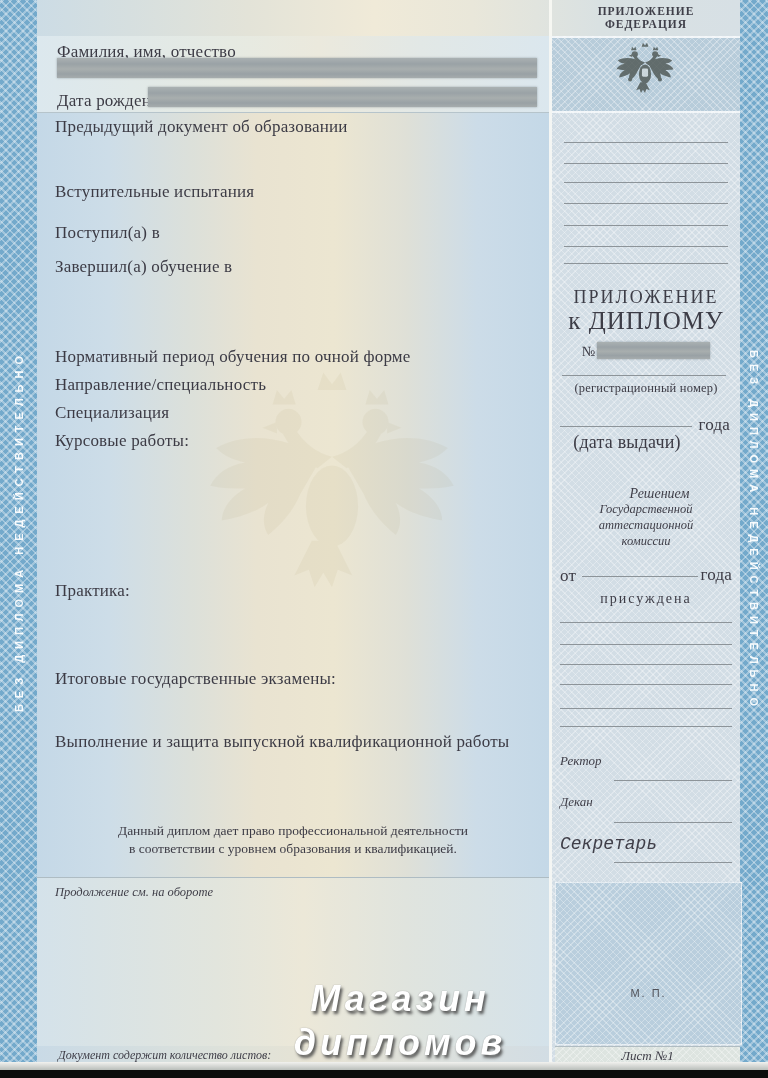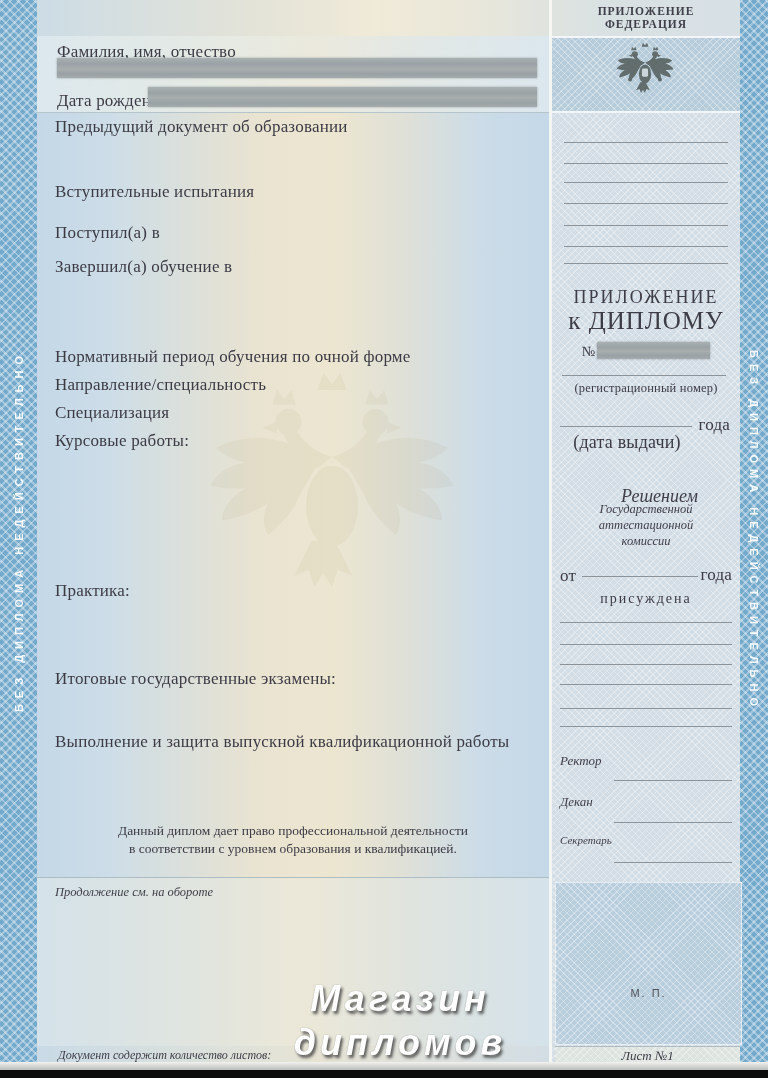--- a/index.html
+++ b/index.html
@@ -180,21 +180,21 @@
     <span class="l" style="left:30px;top:308px;font-size:14px;">№</span>
     <div class="bar" style="left:45px;top:306px;width:113px;height:17px;"></div>
 
     <div class="ln" style="left:10px;right:14px;top:339px;"></div>
     <div class="l ctr" style="left:0;top:345px;width:188px;font-size:12.5px;">(регистрационный номер)</div>
 
     <div class="ln" style="left:8px;right:48px;top:390px;"></div>
     <span class="l" style="right:10px;top:379px;">года</span>
     <div class="l ctr" style="left:0;top:396px;width:150px;font-size:18px;">(дата выдачи)</div>
 
-    <div class="il ctr" style="left:0;top:450px;width:215px;font-size:18px;">Решением</div>
+    <div class="il ctr" style="left:0;top:450px;width:215px;font-size:14px;">Решением</div>
     <div class="il ctr" style="left:0;top:466px;width:188px;font-size:12.5px;">Государственной</div>
     <div class="il ctr" style="left:0;top:482px;width:188px;font-size:12.5px;">аттестационной</div>
     <div class="il ctr" style="left:0;top:498px;width:188px;font-size:12.5px;">комиссии</div>
 
     <span class="l" style="left:8px;top:530px;">от</span>
     <div class="ln" style="left:30px;right:42px;top:540px;"></div>
     <span class="l" style="right:8px;top:529px;">года</span>
 
     <div class="awarded">присуждена</div>
 
@@ -202,21 +202,21 @@
     <div class="ln" style="left:8px;right:8px;top:608px;"></div>
     <div class="ln" style="left:8px;right:8px;top:628px;"></div>
     <div class="ln" style="left:8px;right:8px;top:648px;"></div>
     <div class="ln" style="left:8px;right:8px;top:672px;"></div>
     <div class="ln" style="left:8px;right:8px;top:690px;"></div>
 
     <span class="il" style="left:8px;top:717px;font-size:13px;">Ректор</span>
     <div class="ln" style="left:62px;right:8px;top:744px;"></div>
     <span class="il" style="left:8px;top:758px;font-size:13px;">Декан</span>
     <div class="ln" style="left:62px;right:8px;top:786px;"></div>
-    <span class="il" style="left:8px;top:798px;font-size:11px;">Секретарь</span>
+    <span class="il" style="left:8px;top:798px;font-size:18px;font-family:Liberation Mono, monospace;">Секретарь</span>
     <div class="ln" style="left:62px;right:8px;top:826px;"></div>
 
     <div class="mp-box xh">
       <div class="mp">М. П.</div>
     </div>
 
     <div class="sheet-strip xh">
       <div class="il ctr" style="left:0;top:1px;width:185px;font-size:13px;">Лист №1</div>
     </div>
   </div>

